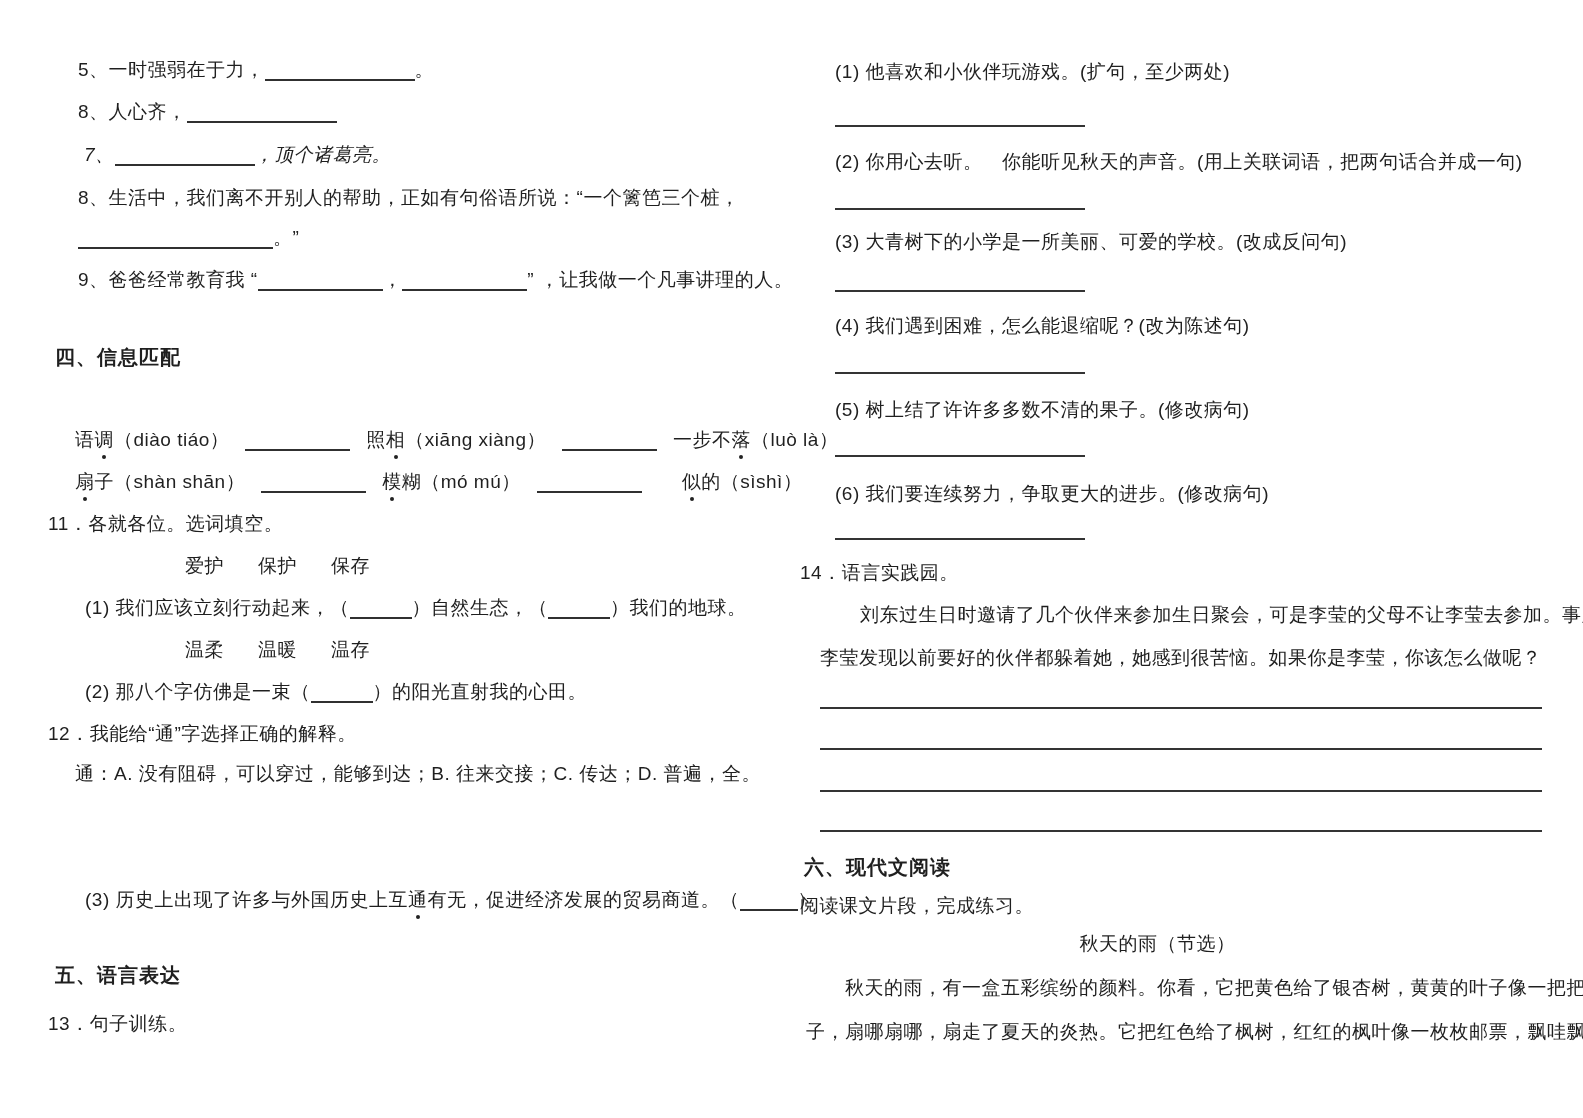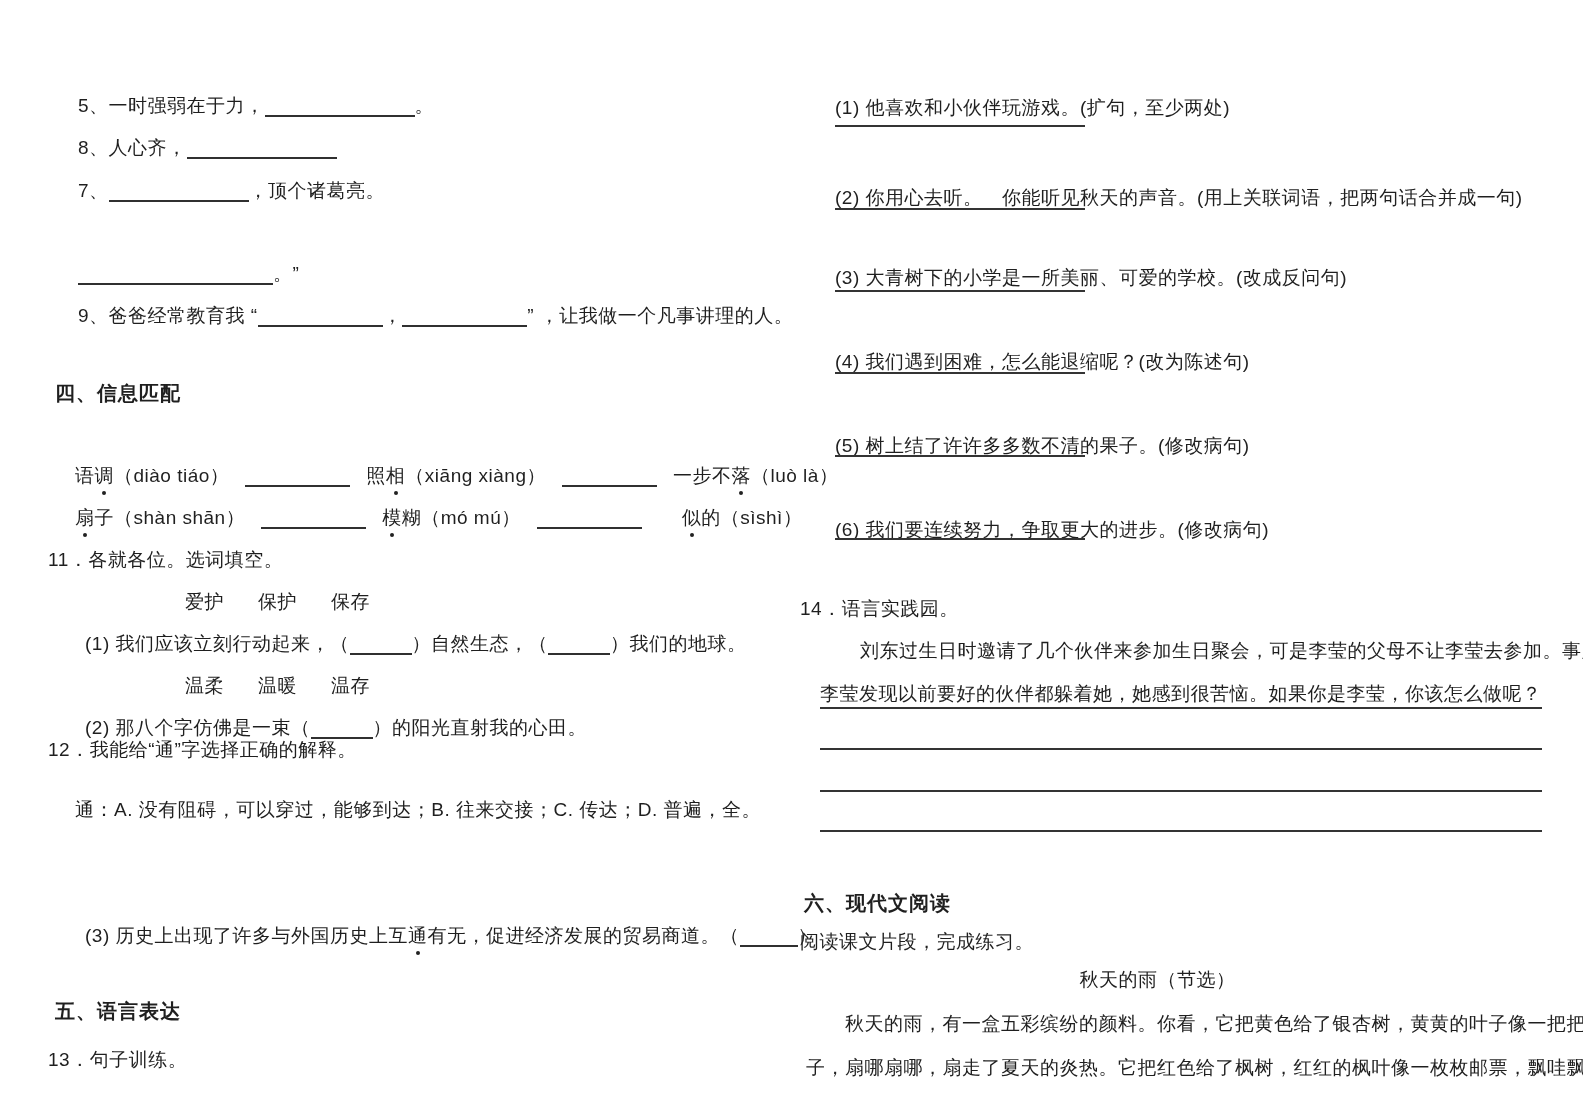--- a/index.html
+++ b/index.html
@@ -13,21 +13,20 @@
   }
   .col{position:absolute;top:0;height:1118px;}
   .col-l{left:48px;width:745px;}
   .col-r{left:800px;width:783px;}
   .row{
     position:absolute;
     white-space:nowrap;
     font-size:19px;
     line-height:27px;
     letter-spacing:0.5px;
-    margin-top:36px;
   }
   .hd{font-weight:bold;font-size:20px;letter-spacing:1px;}
   .center{text-align:center;}
   
   .bl{
     display:inline-block;
     height:1em;
     border-bottom:2px solid #303030;
     vertical-align:-5px;
   }
@@ -58,24 +57,27 @@
 <div class="col col-l">
 
   <div class="row" style="top:56px;left:30px;">
     <span>5、一时强弱在于力，</span><span class="bl" style="width:150px;"></span><span>。</span>
   </div>
 
   <div class="row" style="top:98px;left:30px;">
     <span>8、人心齐，</span><span class="bl" style="width:150px;"></span>
   </div>
 
-  <div class="row" style="top:141px;left:30px;">
+  <div class="row" style="top:141px;left:36px;font-style:italic;">
     <span>7、</span><span class="bl" style="width:140px;"></span><span>，顶个诸葛亮。</span>
   </div>
 
+  <div class="row" style="top:184px;left:30px;">
+    <span>8、生活中，我们离不开别人的帮助，正如有句俗语所说：“一个篱笆三个桩，</span>
+  </div>
 
   <div class="row" style="top:224px;left:30px;">
     <span class="bl" style="width:195px;"></span><span>。”</span>
   </div>
 
   <div class="row" style="top:266px;left:30px;">
     <span>9、爸爸经常教育我 “</span><span class="bl" style="width:125px;"></span><span>，</span><span class="bl" style="width:125px;"></span><span>” ，让我做一个凡事讲理的人。</span>
   </div>
 
   <div class="row hd" style="top:344px;left:7px;">四、信息匹配</div>
@@ -100,21 +102,21 @@
   </div>
 
   <div class="row" style="top:636px;left:137px;">
     <span class="bankword">温柔</span><span class="bankword">温暖</span><span>温存</span>
   </div>
 
   <div class="row" style="top:678px;left:37px;">
     <span>(2) 那八个字仿佛是一束（</span><span class="bl" style="width:62px;"></span><span>）的阳光直射我的心田。</span>
   </div>
 
-  <div class="row" style="top:700px;left:0;">12．我能给“通”字选择正确的解释。</div>
+  <div class="row" style="top:720px;left:0;">12．我能给“通”字选择正确的解释。</div>
 
   <div class="row" style="top:760px;left:27px;">通：A. 没有阻碍，可以穿过，能够到达；B. 往来交接；C. 传达；D. 普遍，全。</div>
 
 
 
   <div class="row" style="top:886px;left:37px;">
     <span>(3) 历史上出现了许多与外国历史上互</span><span class="em-dot">通</span><span>有无，促进经济发展的贸易商道。（</span><span class="bl" style="width:58px;"></span><span>）</span>
   </div>
 
   <div class="row hd" style="top:962px;left:7px;">五、语言表达</div>

